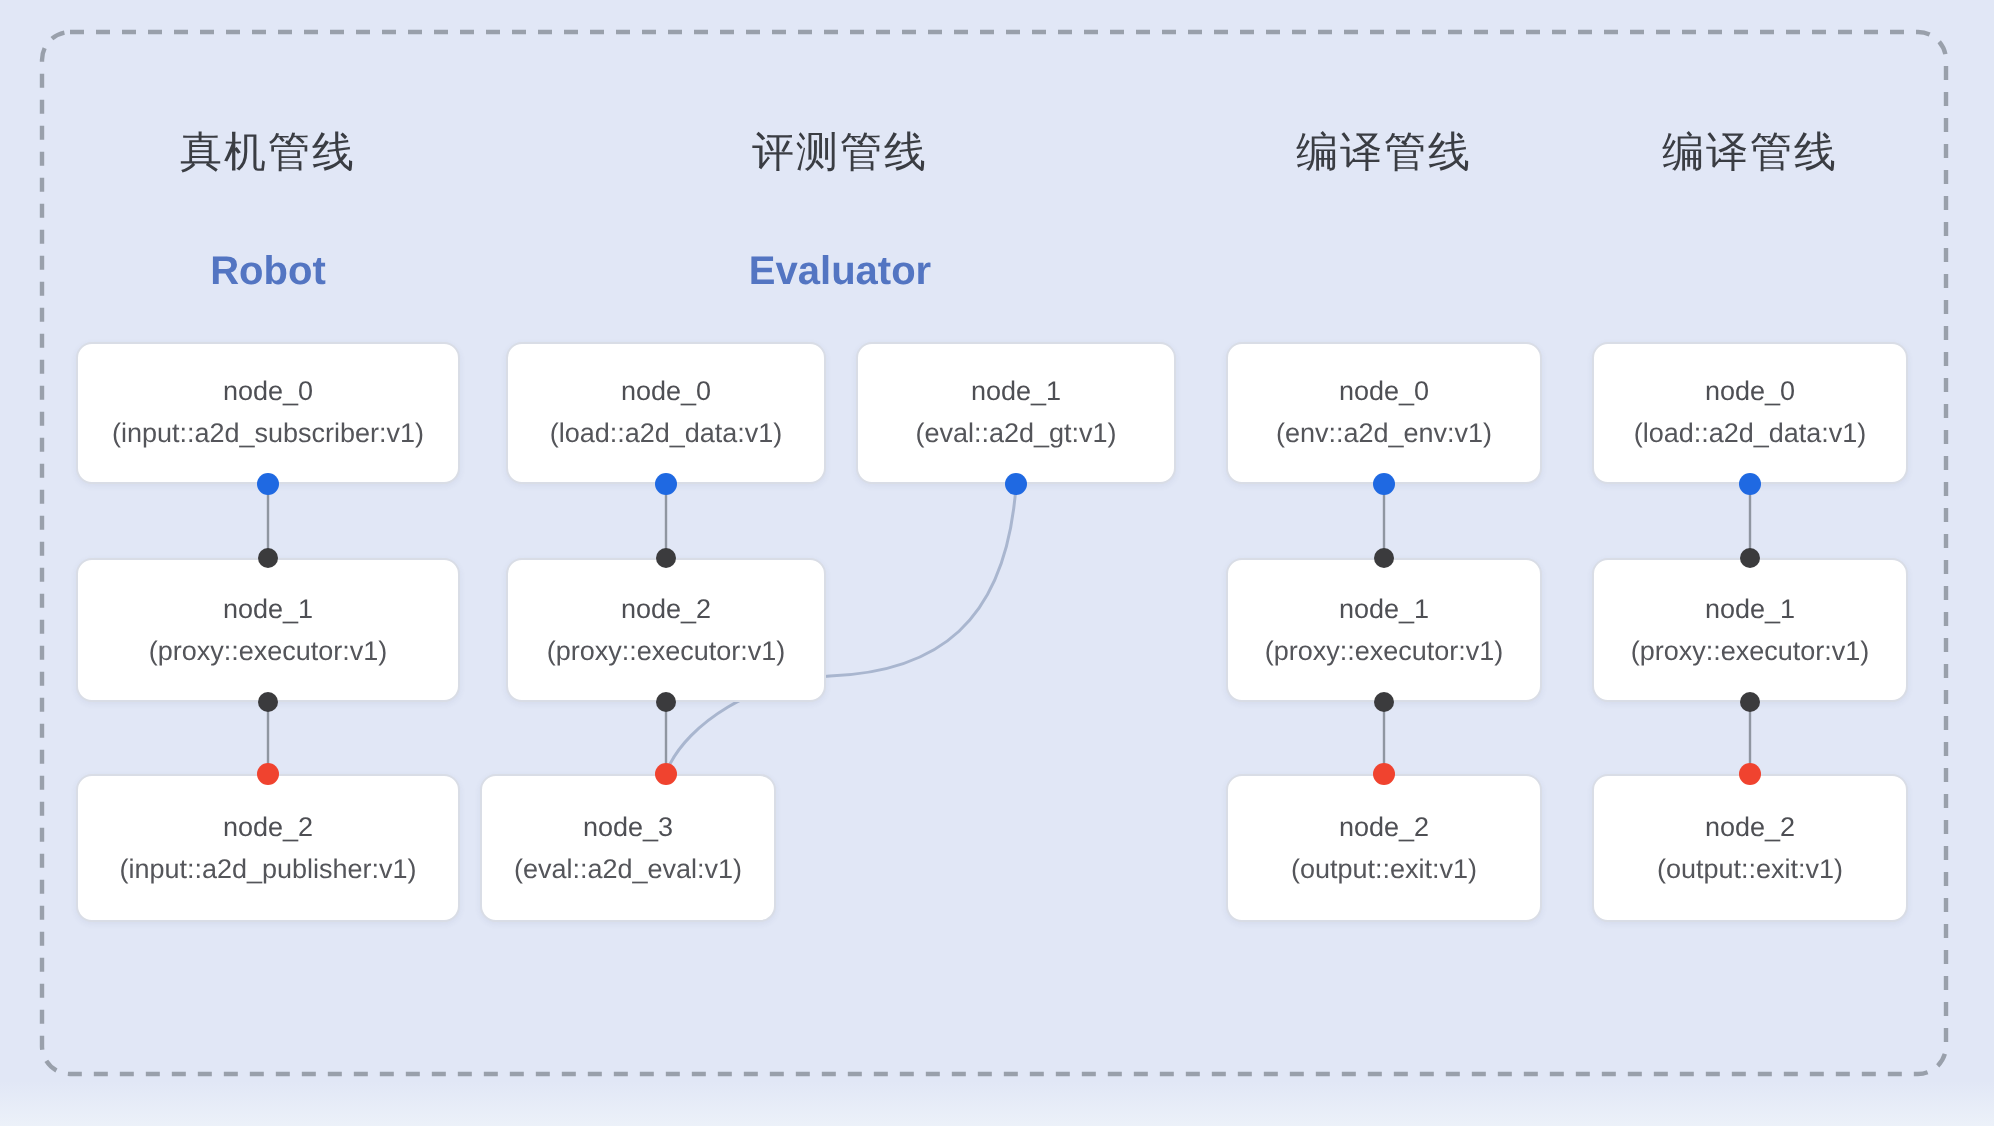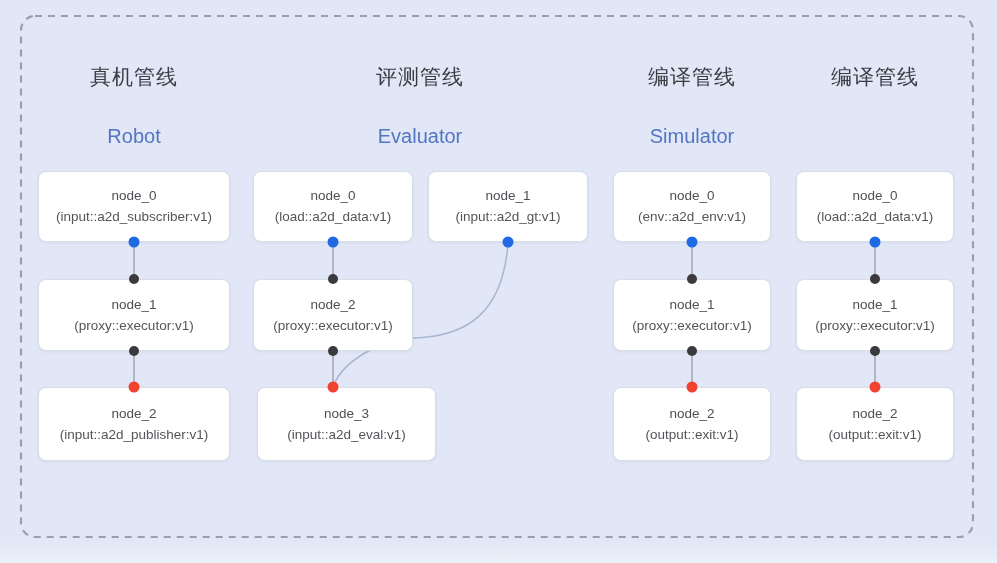--- a/index.html
+++ b/index.html
@@ -21,21 +21,21 @@
   .pipe-title-zh{
     position:absolute;width:200px;height:28px;top:63px;
     text-align:center;line-height:28px;
     font-size:21px;font-weight:400;color:#3a3d43;
     letter-spacing:1px;
     z-index:2;
   }
   .pipe-title-en{
     position:absolute;width:200px;height:28px;top:122px;
     text-align:center;line-height:28px;
-    font-size:20px;font-weight:400;color:#5375c2;
+    font-size:20px;font-weight:700;color:#5375c2;
     z-index:2;
   }
   .node-card{
     position:absolute;
     background:#ffffff;
     border:1px solid #d9dde6;
     border-radius:8px;
     box-shadow:0 1px 3px rgba(60,70,110,0.07);
     box-sizing:border-box;
     display:flex;flex-direction:column;
@@ -73,21 +73,20 @@
     <path d="M 508 243 C 503 312, 468 336, 415 338 C 377 340, 344 362, 334 384" fill="none" stroke="#a9b6cf" stroke-width="1.5"></path>
   </svg>
 
   <div class="pipe-title-zh" style="left:34px">真机管线</div>
   <div class="pipe-title-zh" style="left:320px">评测管线</div>
   <div class="pipe-title-zh" style="left:592px">编译管线</div>
   <div class="pipe-title-zh" style="left:775px">编译管线</div>
 
   <div class="pipe-title-en" style="left:34px">Robot</div>
   <div class="pipe-title-en" style="left:320px">Evaluator</div>
-  <div class="pipe-title-en" style="left:592px">Simulator</div>
 
   <div class="cards-layer layer" style="pointer-events:none">
 
     <div class="node-card" style="left:38px;top:171px;width:192px;height:71px">
       <span class="node-name">node_0</span>
       <span class="node-impl">(input::a2d_subscriber:v1)</span>
     </div>
     <div class="node-card" style="left:38px;top:279px;width:192px;height:72px">
       <span class="node-name">node_1</span>
       <span class="node-impl">(proxy::executor:v1)</span>
@@ -96,29 +95,29 @@
       <span class="node-name">node_2</span>
       <span class="node-impl">(input::a2d_publisher:v1)</span>
     </div>
 
     <div class="node-card" style="left:253px;top:171px;width:160px;height:71px">
       <span class="node-name">node_0</span>
       <span class="node-impl">(load::a2d_data:v1)</span>
     </div>
     <div class="node-card" style="left:428px;top:171px;width:160px;height:71px">
       <span class="node-name">node_1</span>
-      <span class="node-impl">(input::a2d_gt:v1)</span>
+      <span class="node-impl">(eval::a2d_gt:v1)</span>
     </div>
     <div class="node-card" style="left:253px;top:279px;width:160px;height:72px">
       <span class="node-name">node_2</span>
       <span class="node-impl">(proxy::executor:v1)</span>
     </div>
-    <div class="node-card" style="left:257px;top:387px;width:179px;height:74px">
+    <div class="node-card" style="left:240px;top:387px;width:148px;height:74px">
       <span class="node-name">node_3</span>
-      <span class="node-impl">(input::a2d_eval:v1)</span>
+      <span class="node-impl">(eval::a2d_eval:v1)</span>
     </div>
 
     <div class="node-card" style="left:613px;top:171px;width:158px;height:71px">
       <span class="node-name">node_0</span>
       <span class="node-impl">(env::a2d_env:v1)</span>
     </div>
     <div class="node-card" style="left:613px;top:279px;width:158px;height:72px">
       <span class="node-name">node_1</span>
       <span class="node-impl">(proxy::executor:v1)</span>
     </div>

